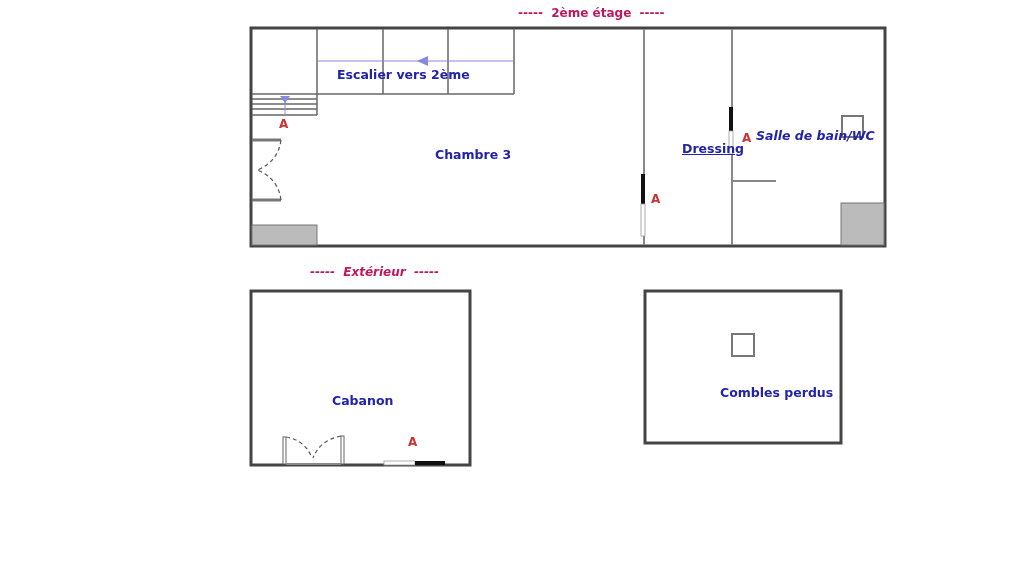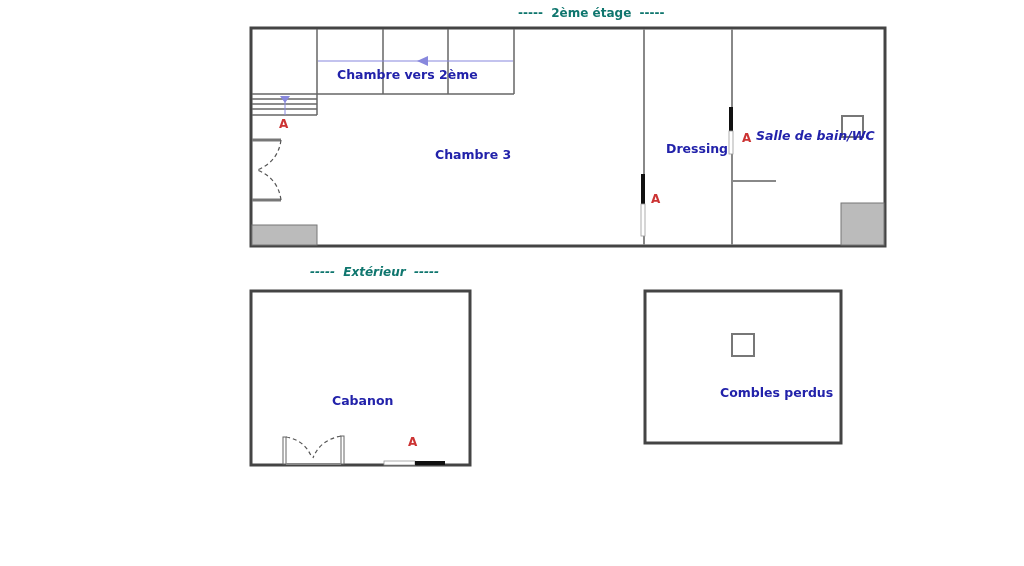--- a/index.html
+++ b/index.html
@@ -1,21 +1,21 @@
 <!DOCTYPE html>
 <html><head>
   <meta charset="utf-8">
   <style>
     html, body { margin: 0; padding: 0; }
     body {
       width: 1024px; height: 566px; background: #ffffff; position: relative; overflow: hidden;
       font-family: "DejaVu Sans", sans-serif;
     }
     .title {
-      position: absolute; color: #0f766e; font-weight: bold; font-size: 12px; white-space: pre;
+      position: absolute; color: #be185d; font-weight: bold; font-size: 12px; white-space: pre;
       font-family: "DejaVu Sans", sans-serif;
     }
     .label {
       position: absolute; color: #2222aa; font-weight: bold; font-size: 12.5px; white-space: nowrap;
       font-family: "DejaVu Sans", sans-serif;
     }
     .marker {
       position: absolute; color: #cc3333; font-weight: bold; font-size: 12px;
       font-family: "DejaVu Sans", sans-serif;
     }
@@ -89,23 +89,23 @@
     <rect x="415" y="461" width="30" height="4" fill="#111"></rect>
   </g>
 
   <rect x="645" y="291" width="196" height="152" fill="none" stroke="#444" stroke-width="3"></rect>
   <rect x="732" y="334" width="22" height="22" fill="none" stroke="#777" stroke-width="2"></rect>
 </svg>
 
 <div class="title" style="left:518px; top:6px;">-----  2ème étage  -----</div>
 <div class="title" style="left:310px; top:265px;font-style:italic;">-----  Extérieur  -----</div>
 
-<div class="label" style="left:337px; top:67px;">Chambre vers 2ème</div>
+<div class="label" style="left:337px; top:67px;">Escalier vers 2ème</div>
 <div class="label" style="left:435px; top:147px;">Chambre 3</div>
-<div class="label" style="left:666px; top:141px;">Dressing</div>
+<div class="label" style="left:682px; top:141px;text-decoration:underline;">Dressing</div>
 <div class="label" style="left:756px; top:128px;font-style:italic;">Salle de bain/WC</div>
 <div class="label" style="left:332px; top:365px;margin-top:28px;">Cabanon</div>
 <div class="label" style="left:720px; top:385px;">Combles perdus</div>
 
 <div class="marker" style="left:279px; top:117px;">A</div>
 <div class="marker" style="left:651px; top:192px;">A</div>
 <div class="marker" style="left:742px; top:131px;">A</div>
 <div class="marker" style="left:408px; top:435px;">A</div>
 
 </body></html>

